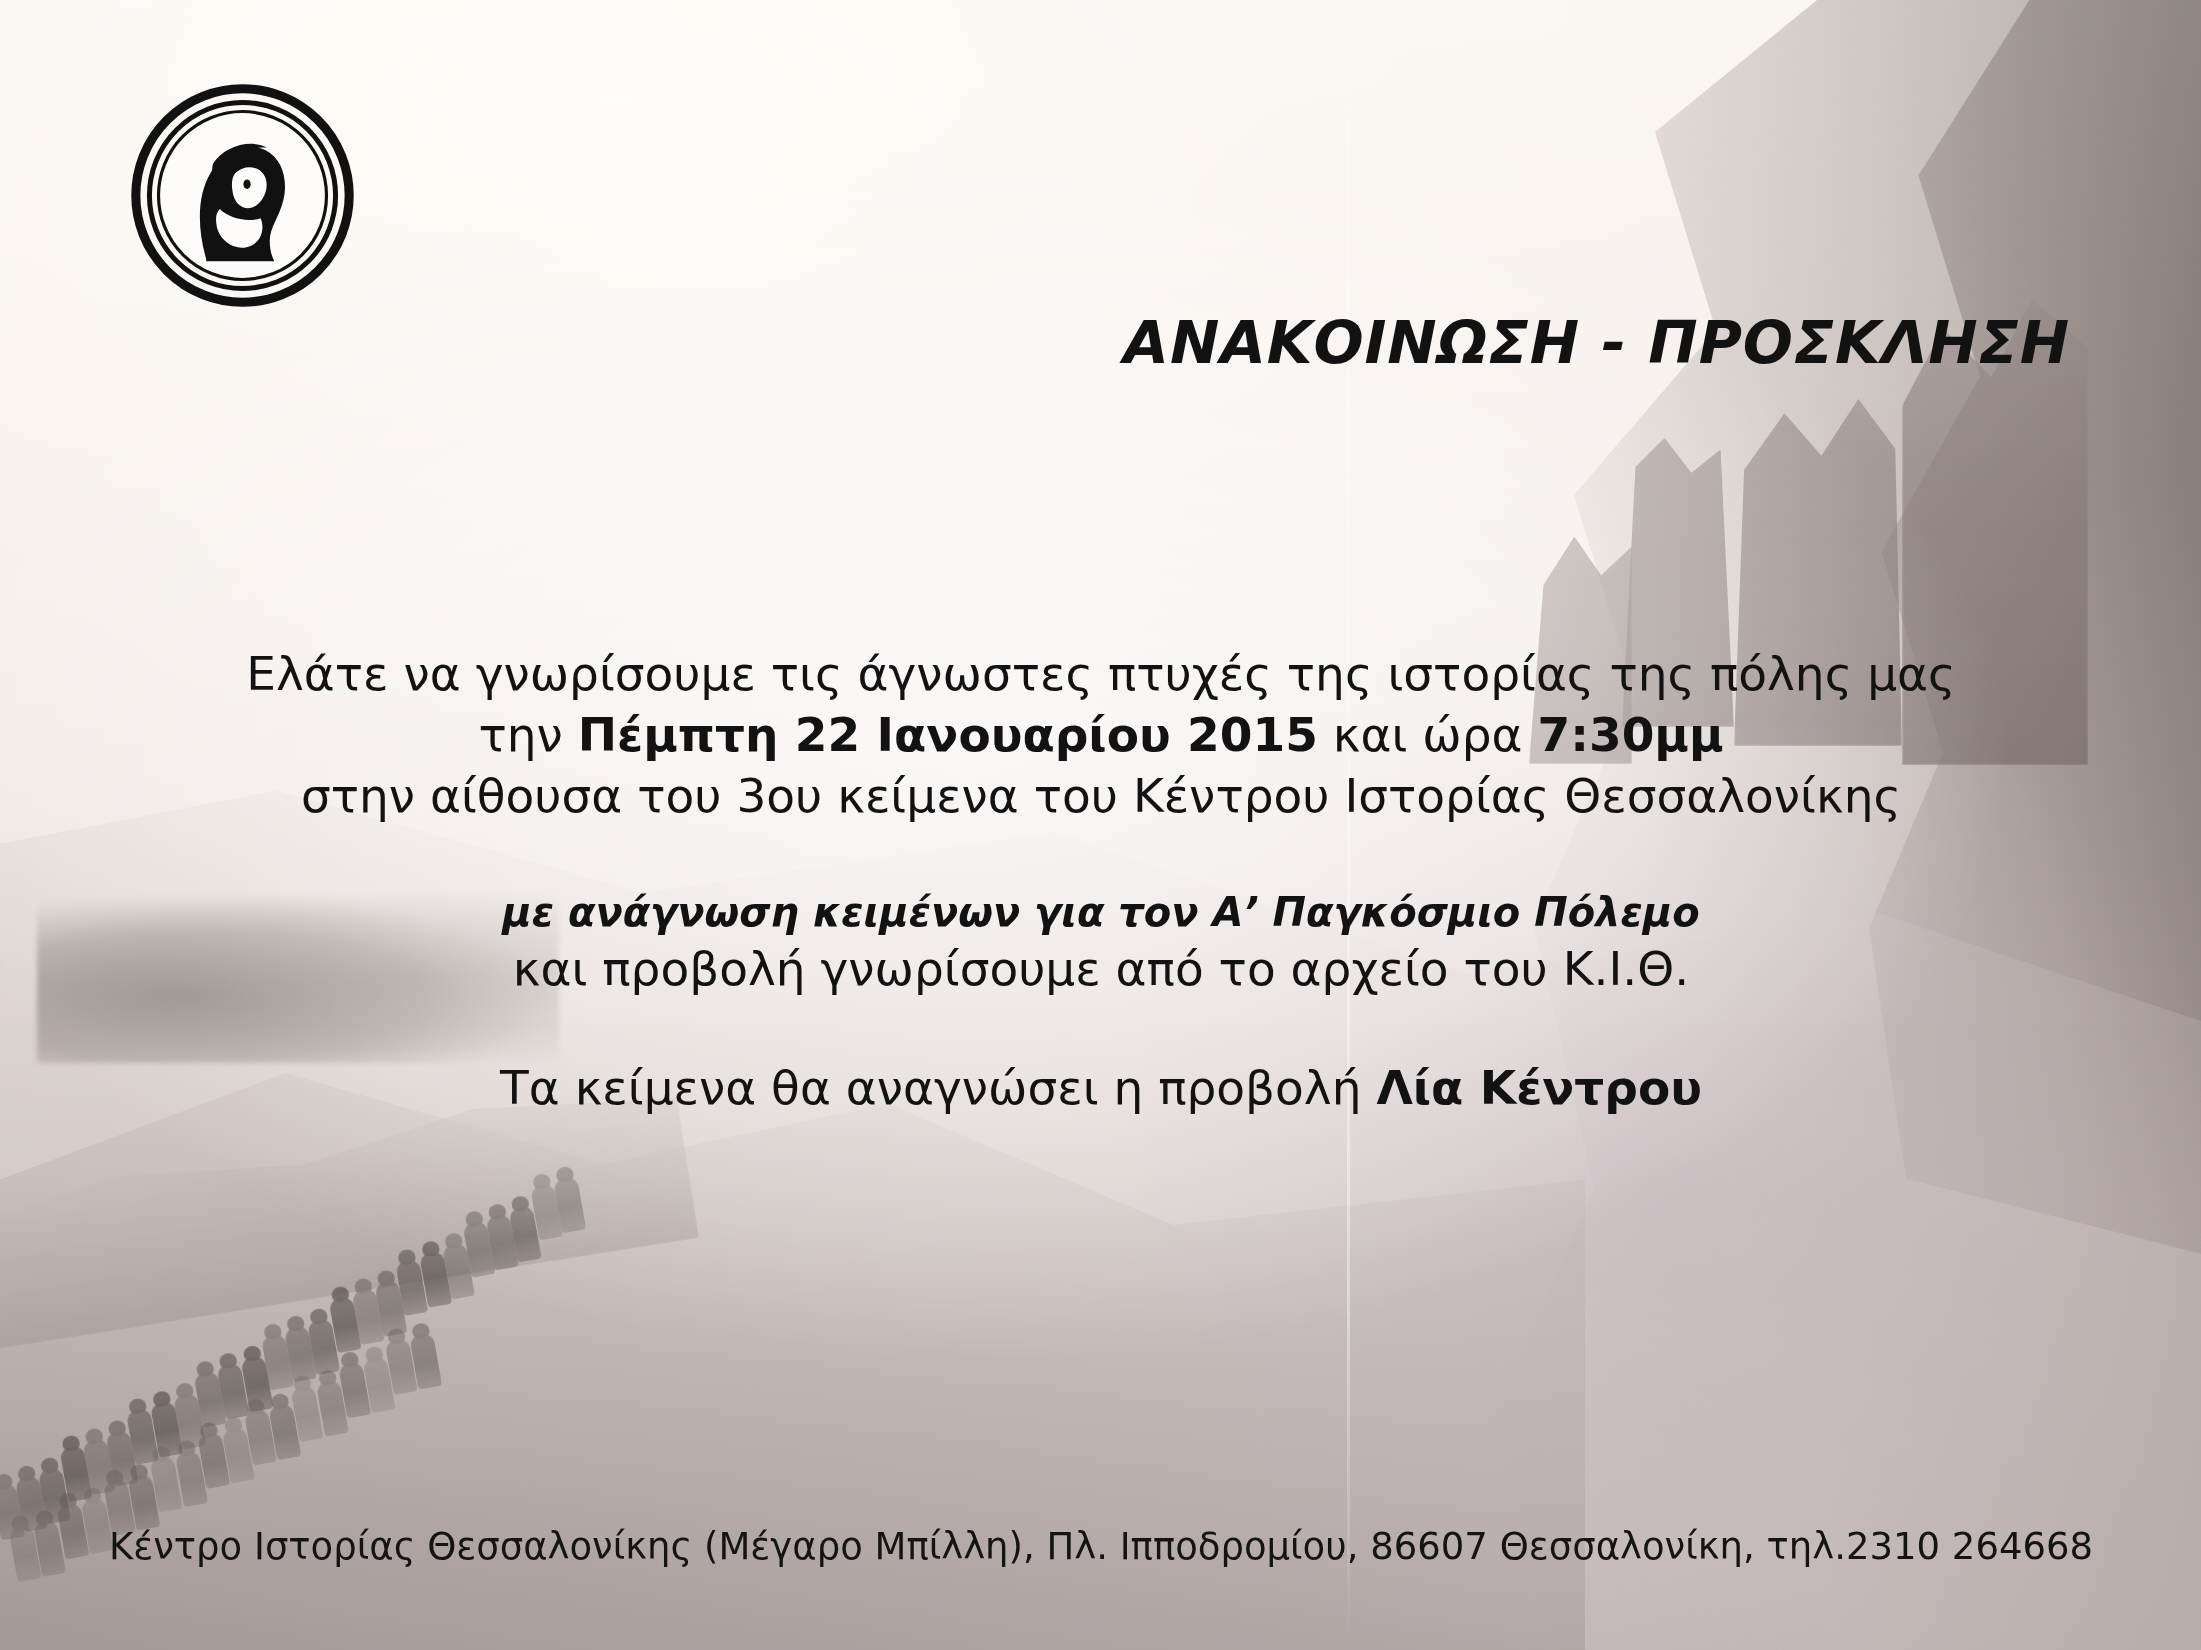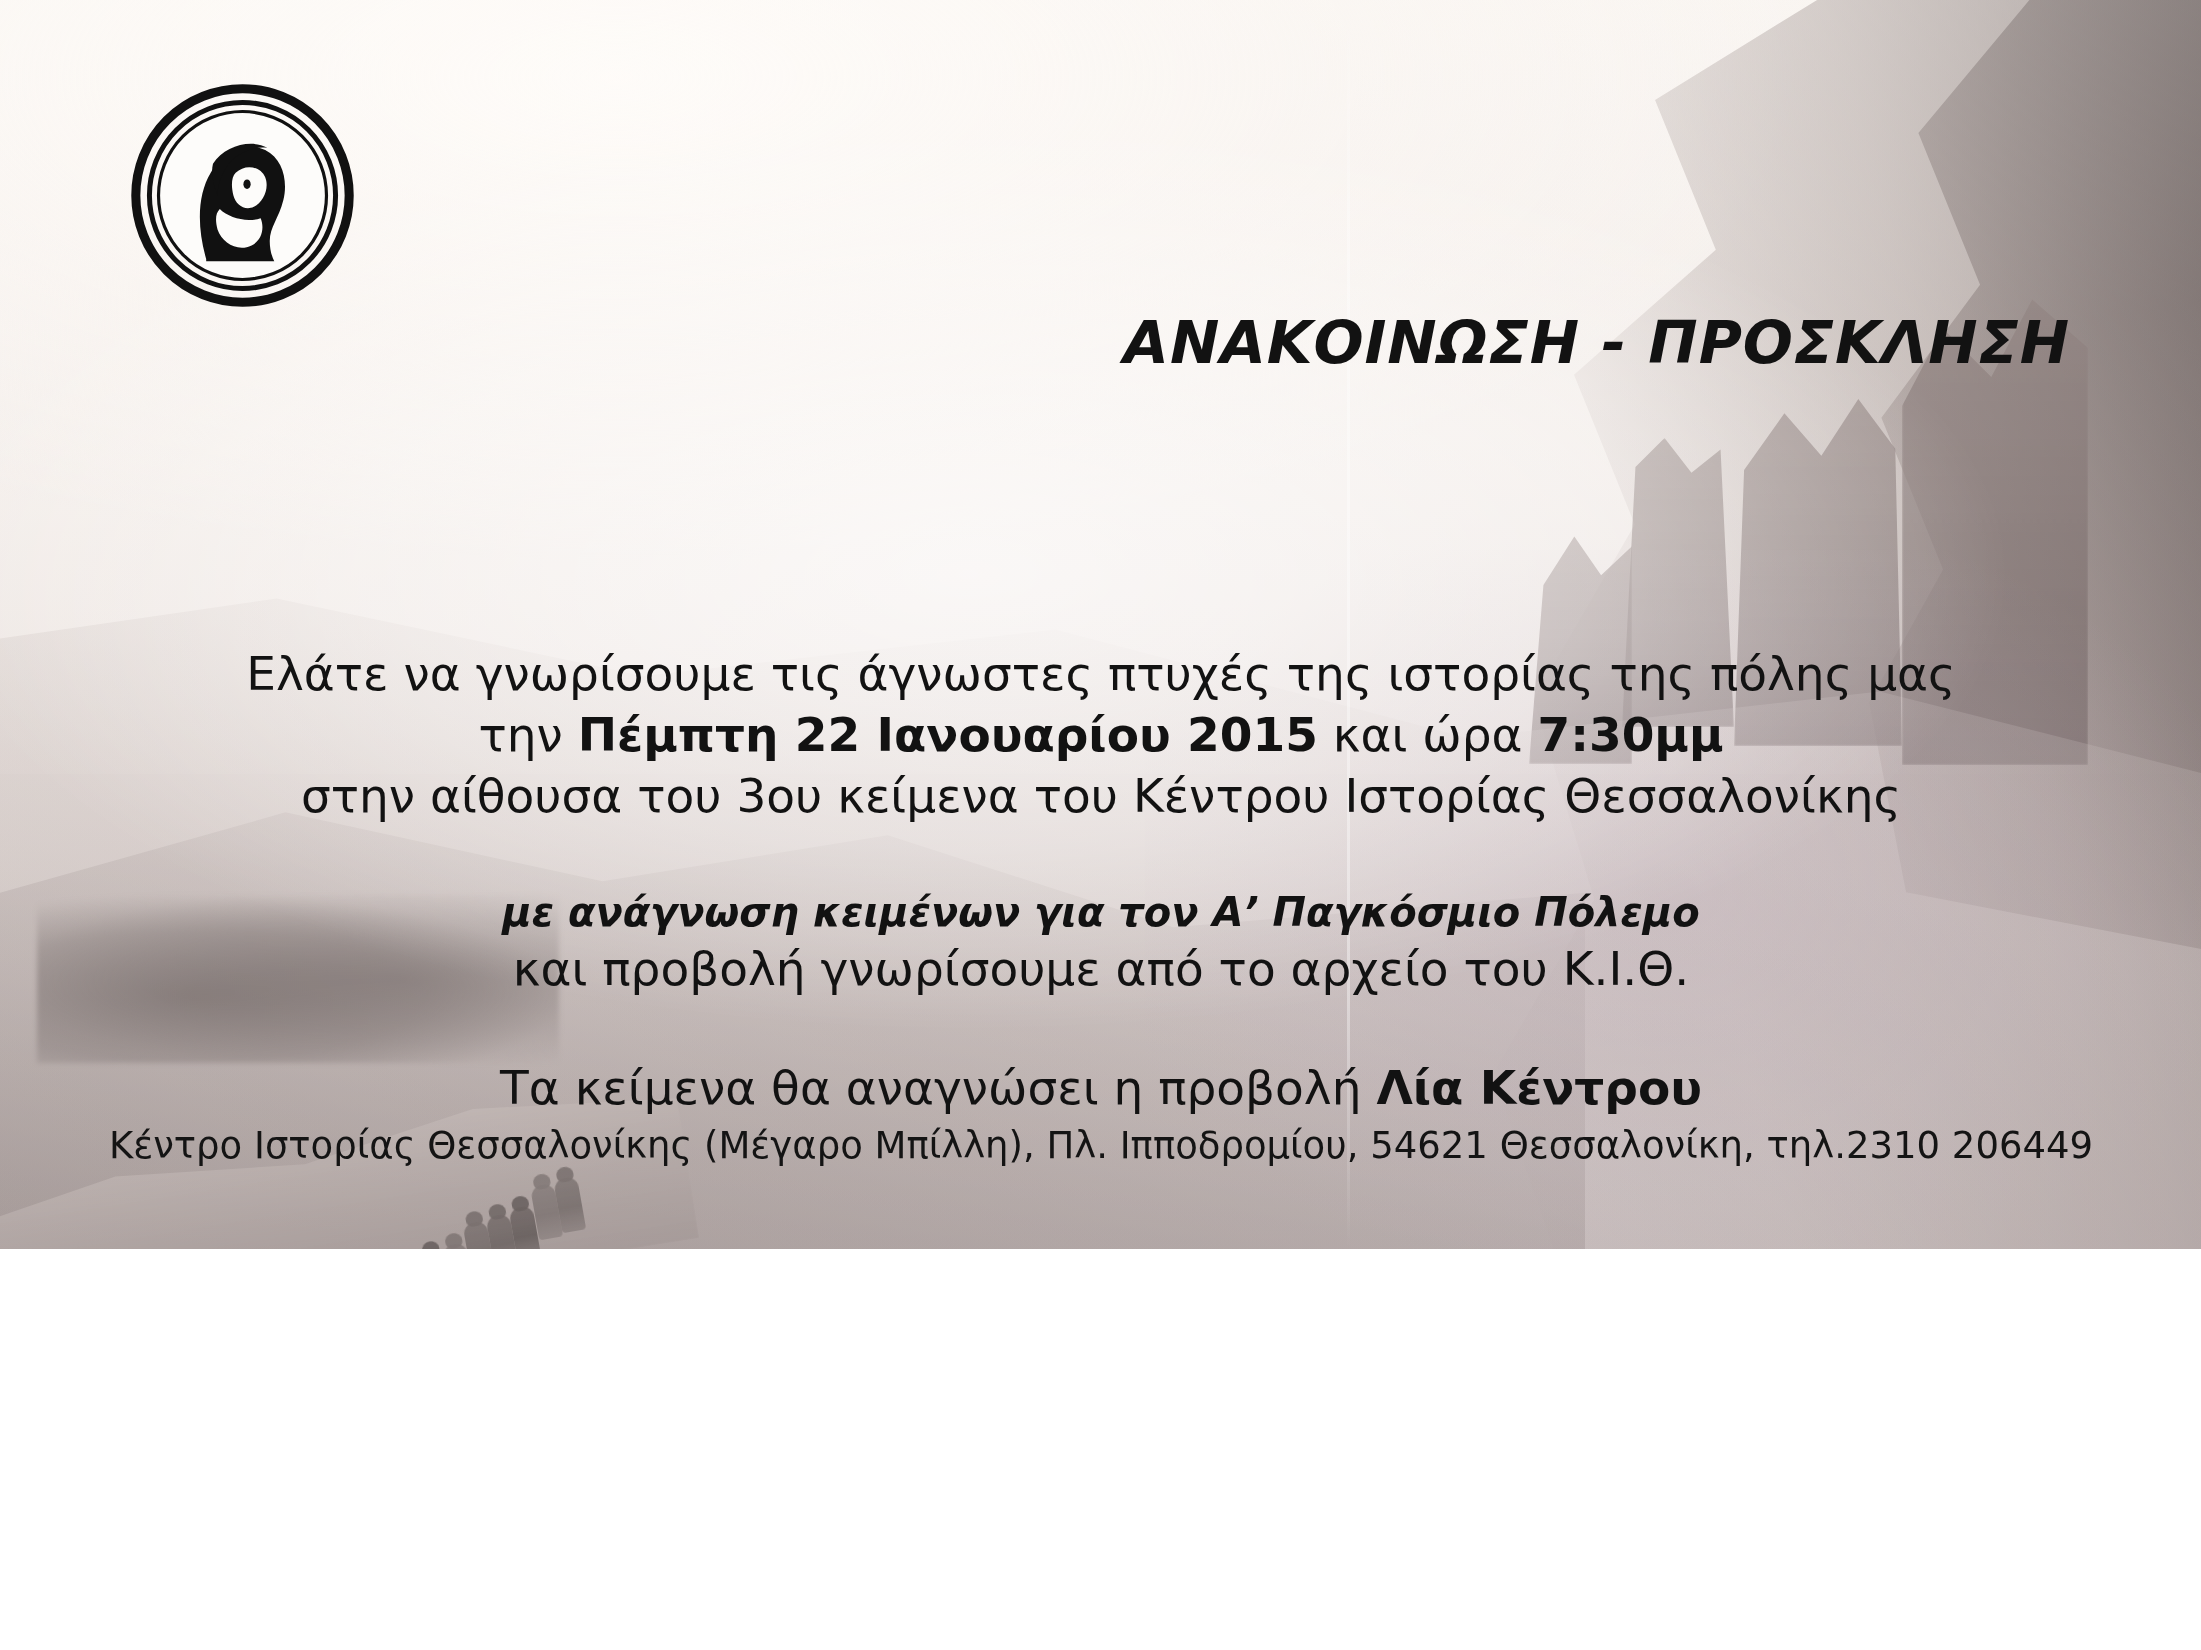--- a/index.html
+++ b/index.html
@@ -8,21 +8,21 @@
     padding: 0;
     background: #ffffff;
   }
   body {
     font-family: "DejaVu Sans", "Liberation Sans", sans-serif;
   }
 
   .poster {
     position: relative;
     width: 2202px;
-    height: 1249px;
+    height: 1650px;
     overflow: hidden;
     background: #5eead4;
     text-decoration: underline;
   }
 
   
   .bg-base {
     position: absolute;
     inset: 0;
     background:
@@ -326,16 +326,16 @@
       <p class="line line-emph">με ανάγνωση κειμένων για τον Α’ Παγκόσμιο Πόλεμο</p>
       <p class="line">και προβολή γνωρίσουμε από το αρχείο του Κ.Ι.Θ.</p>
 
       <div class="gap-md"></div>
 
       <p class="line">
         <span>Τα κείμενα θα αναγνώσει η προβολή </span><b>Λία Κέντρου</b>
       </p>
     </div>
 
-    <div class="footer">Κέντρο Ιστορίας Θεσσαλονίκης (Μέγαρο Μπίλλη), Πλ. Ιπποδρομίου, 54621 Θεσσαλονίκη, τηλ.2310 206449</div>
+    <div class="footer">Κέντρο Ιστορίας Θεσσαλονίκης (Μέγαρο Μπίλλη), Πλ. Ιπποδρομίου, 86607 Θεσσαλονίκη, τηλ.2310 264668</div>
   </div>
 </div>
 
 
 </body></html>

